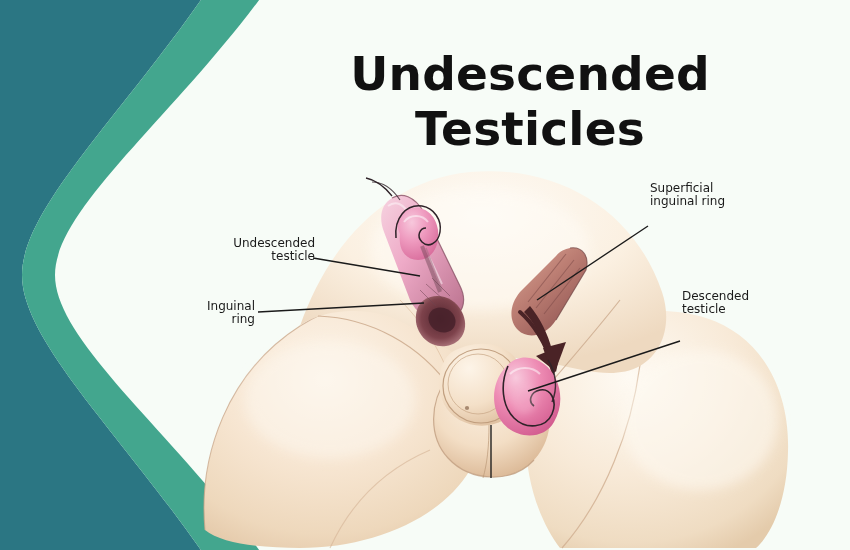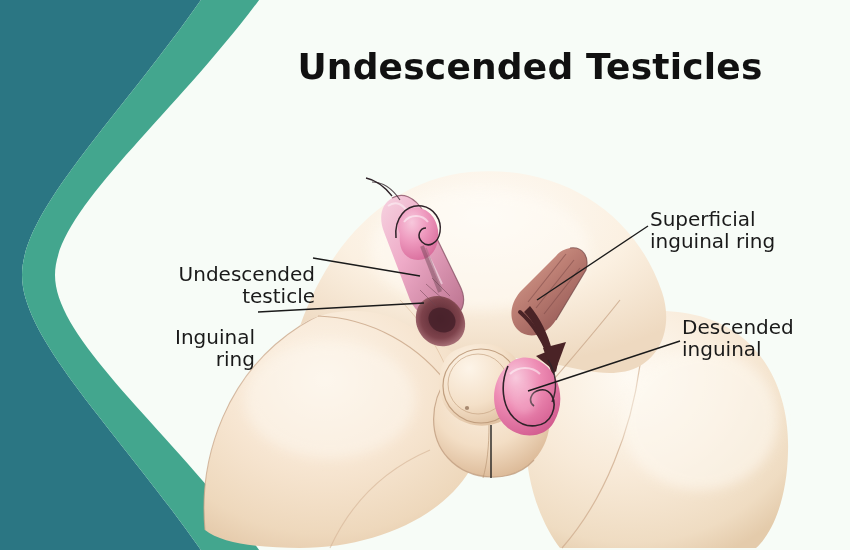--- a/index.html
+++ b/index.html
@@ -24,43 +24,42 @@
     height: 550px;
     pointer-events: none;
   }
   
   .title {
     position: absolute;
     left: 230px;
     top: 46px;
     width: 600px;
     text-align: center;
-    font-size: 36px;
+    font-size: 47px;
     font-weight: bold;
     color: #111111;
     letter-spacing: 0.2px;
     font-family: "DejaVu Sans", "Liberation Sans", sans-serif;
   }
   
   .illustration {
     position: absolute;
     left: 0;
     top: 0;
     width: 850px;
     height: 550px;
   }
   
   .label {
     position: absolute;
-    font-size: 20px;
+    font-size: 12px;
     color: #1a1a1a;
     line-height: 1.12;
     white-space: pre-line;
     font-family: "DejaVu Sans", "Liberation Sans", sans-serif;
-    margin-top: 26px;
   }
   .label.right-align { text-align: right; }
   .label.left-align  { text-align: left; }
   .label.center-align{ text-align: center; }
 
   #label-undescended  { left: 120px; top: 237px; width: 195px; }
   #label-inguinal     { left: 110px; top: 300px; width: 145px; }
   #label-superficial  { left: 650px; top: 182px; width: 190px; }
   #label-descended    { left: 682px; top: 290px; width: 160px; }
   #label-scrotum      { left: 432px; top: 482px; width: 120px; }
@@ -269,16 +268,16 @@
   <div class="label right-align" id="label-undescended">Undescended
 testicle</div>
 
   <div class="label right-align" id="label-inguinal">Inguinal
 ring</div>
 
   <div class="label left-align" id="label-superficial">Superficial
 inguinal ring</div>
 
   <div class="label left-align" id="label-descended">Descended
-inguinal</div>
+testicle</div>
 
 
 </div>
 
 </body></html>

